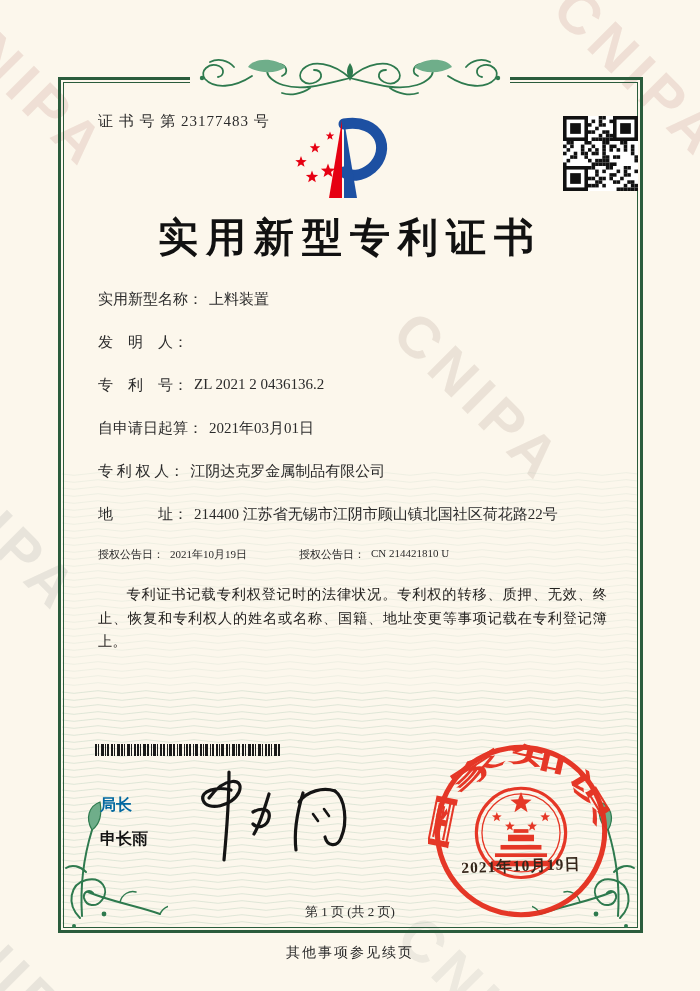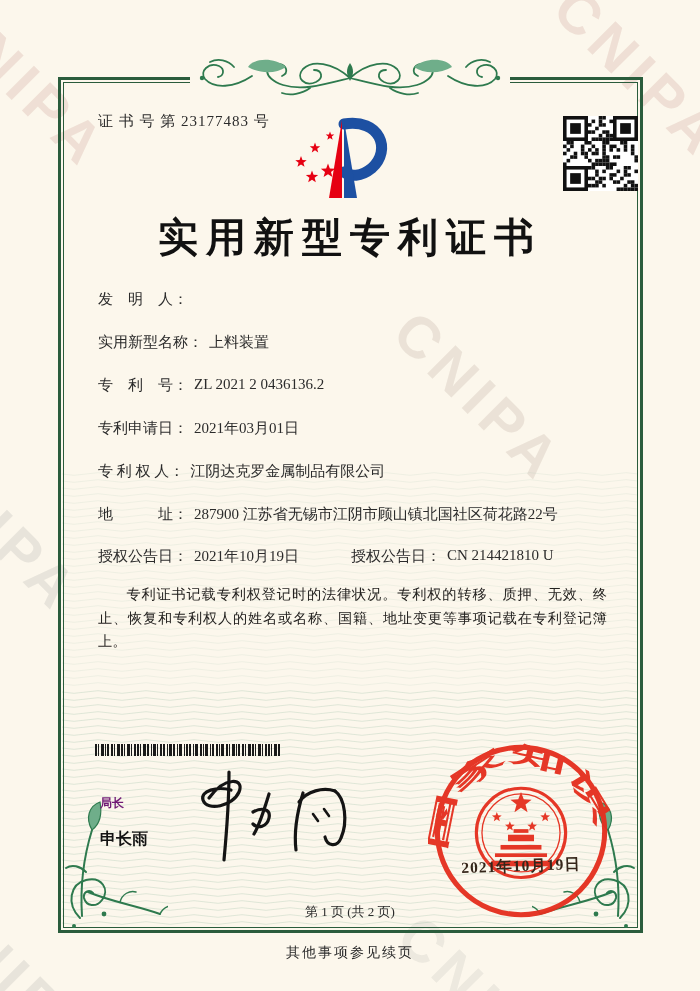--- a/index.html
+++ b/index.html
@@ -43,36 +43,36 @@
   .qr{position:absolute;left:563px;top:116px;width:75px;height:75px;z-index:4;background:#fff;}
   .title{
     position:absolute;left:0;right:0;top:210px;text-align:center;
     font-size:40px;font-weight:600;letter-spacing:8px;color:#111;z-index:4;
   }
   
   .fields{position:absolute;left:98px;top:290px;width:512px;z-index:4;}
   .frow{height:43px;display:flex;align-items:flex-start;font-size:15px;color:#2b2b2b;}
   .frow .lab{white-space:pre;}
   .frow .val{white-space:pre;margin-left:6px;}
-  .grant-row{position:absolute;left:98px;top:547px;display:flex;font-size:15px;color:#2b2b2b;z-index:4;}
+  .grant-row{position:absolute;left:98px;top:547px;display:flex;font-size:11px;color:#2b2b2b;z-index:4;}
   .grant-row .pair{display:flex;}
   .grant-row .pair+.pair{margin-left:52px;}
   .grant-row .val{margin-left:6px;white-space:pre;}
   
   .body-text{
     position:absolute;left:98px;top:583px;width:509px;z-index:4;
     font-size:14.2px;line-height:23.5px;color:#23211f;text-align:justify;
   }
   .body-text p{margin:0;text-indent:2em;}
   
   .barcode{position:absolute;left:95px;top:744px;width:188px;height:12px;z-index:4;display:flex;align-items:stretch;}
   .barcode i{display:block;height:100%;}
   .barcode i.b{background:#1a1a1a;}
   
-  .sig-title{position:absolute;left:100px;top:795px;font-family:"Liberation Sans","DejaVu Sans",sans-serif;font-weight:700;font-size:12px;color:#701a75;z-index:4;}
+  .sig-title{position:absolute;left:100px;top:795px;font-family:"Liberation Sans","DejaVu Sans",sans-serif;font-weight:700;font-size:16px;color:#0369a1;z-index:4;}
   .sig-name{position:absolute;left:100px;top:829px;font-family:"Liberation Sans","DejaVu Sans",sans-serif;font-weight:700;font-size:16px;color:#141414;z-index:4;}
   .sig-hand{position:absolute;left:183px;top:766px;width:195px;height:102px;z-index:4;}
   
   .seal{position:absolute;left:428px;top:738px;width:186px;height:186px;z-index:4;opacity:.96;}
   .seal-date{
     position:absolute;left:428px;top:856px;width:186px;text-align:center;z-index:5;
     font-size:15.5px;font-weight:700;color:#35261a;letter-spacing:1px;
     transform:rotate(-2deg);
   }
   
@@ -353,42 +353,42 @@
       <rect x="16" y="2" width="3" height="3" fill="#111"></rect>
       <rect x="0" y="14" width="7" height="7" fill="#111"></rect>
       <rect x="1" y="15" width="5" height="5" fill="#fff"></rect>
       <rect x="2" y="16" width="3" height="3" fill="#111"></rect>
     </svg>
 
   <div class="title">实用新型专利证书</div>
 
   <div class="fields">
     <div class="frow">
+      <span class="lab">实用新型名称：</span>
+      <span class="val">上料装置</span>
+    </div>
+    <div class="frow">
       <span class="lab">发　明　人：</span>
       <span class="val"></span>
-    </div>
-    <div class="frow">
-      <span class="lab">实用新型名称：</span>
-      <span class="val">上料装置</span>
     </div>
     <div class="frow">
       <span class="lab">专　利　号：</span>
       <span class="val">ZL 2021 2 0436136.2</span>
     </div>
     <div class="frow">
-      <span class="lab">专利申请日：</span>
+      <span class="lab">自申请日起算：</span>
       <span class="val">2021年03月01日</span>
     </div>
     <div class="frow">
       <span class="lab">专 利 权 人：</span>
       <span class="val">江阴达克罗金属制品有限公司</span>
     </div>
     <div class="frow">
       <span class="lab">地　　　址：</span>
-      <span class="val">287900 江苏省无锡市江阴市顾山镇北国社区荷花路22号</span>
+      <span class="val">214400 江苏省无锡市江阴市顾山镇北国社区荷花路22号</span>
     </div>
   </div>
 
   <div class="grant-row">
     <span class="pair">
       <span class="lab">授权公告日：</span>
       <span class="val">2021年10月19日</span>
     </span>
     <span class="pair">
       <span class="lab">授权公告日：</span>

